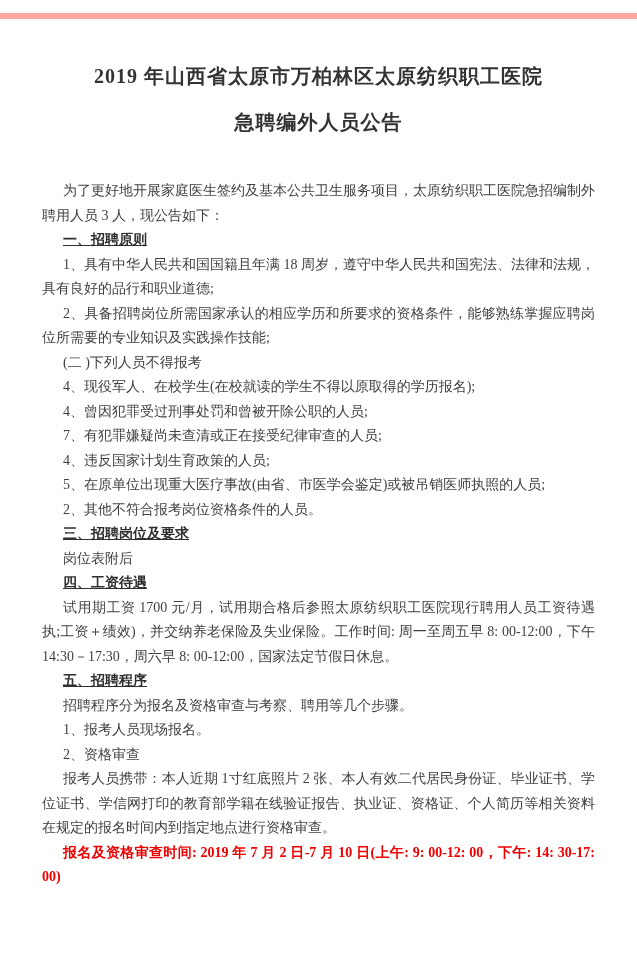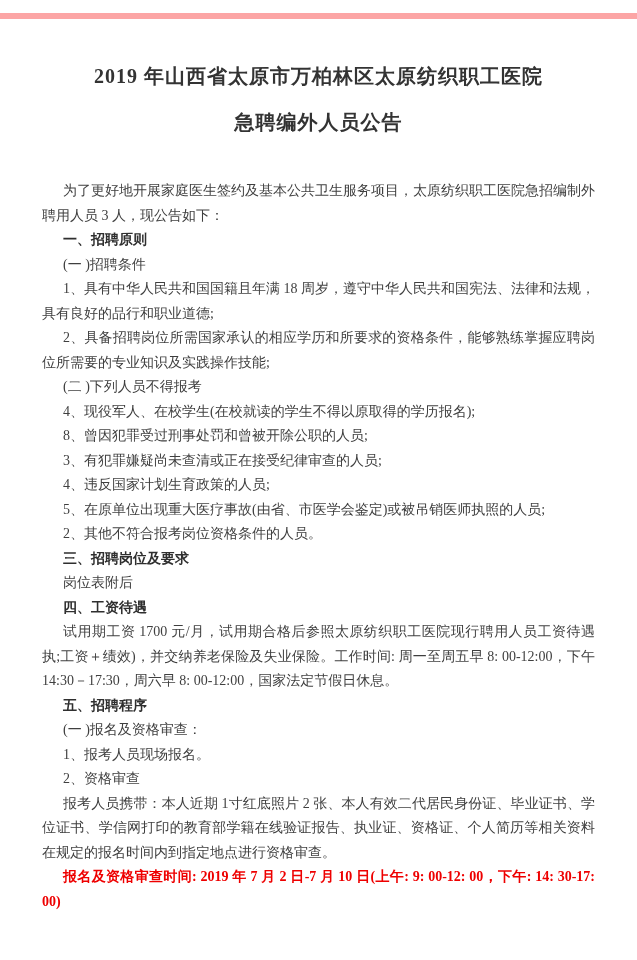--- a/index.html
+++ b/index.html
@@ -24,53 +24,52 @@
     letter-spacing:1px;
     margin-bottom:34px;
   }
   .body-text p{
     margin:0;
     font-size:14px;
     line-height:24.5px;
     text-indent:21px;
     text-align:justify;
   }
-  .body-text p.heading{font-weight:bold;color:#2f2f2f;}
+  .body-text p.heading{font-weight:bold;color:#2f2f2f;text-decoration:underline;}
   .body-text p.red{font-weight:bold;color:#ee0000;}
 </style>
 </head>
 <body>
 
 <div class="page">
   <div class="content">
 
     <div class="doc-title">
       <div>2019 年山西省太原市万柏林区太原纺织职工医院</div>
       <div>急聘编外人员公告</div>
     </div>
 
     <div class="body-text">
       <p>为了更好地开展家庭医生签约及基本公共卫生服务项目，太原纺织职工医院急招编制外聘用人员 3 人，现公告如下：</p>
       <p class="heading">一、招聘原则</p>
-      <p>(一 )招聘条件</p>
       <p>1、具有中华人民共和国国籍且年满 18 周岁，遵守中华人民共和国宪法、法律和法规，具有良好的品行和职业道德;</p>
       <p>2、具备招聘岗位所需国家承认的相应学历和所要求的资格条件，能够熟练掌握应聘岗位所需要的专业知识及实践操作技能;</p>
       <p>(二 )下列人员不得报考</p>
       <p>4、现役军人、在校学生(在校就读的学生不得以原取得的学历报名);</p>
-      <p>8、曾因犯罪受过刑事处罚和曾被开除公职的人员;</p>
-      <p>3、有犯罪嫌疑尚未查清或正在接受纪律审查的人员;</p>
+      <p>4、曾因犯罪受过刑事处罚和曾被开除公职的人员;</p>
+      <p>7、有犯罪嫌疑尚未查清或正在接受纪律审查的人员;</p>
       <p>4、违反国家计划生育政策的人员;</p>
       <p>5、在原单位出现重大医疗事故(由省、市医学会鉴定)或被吊销医师执照的人员;</p>
       <p>2、其他不符合报考岗位资格条件的人员。</p>
       <p class="heading">三、招聘岗位及要求</p>
       <p>岗位表附后</p>
       <p class="heading">四、工资待遇</p>
       <p>试用期工资 1700 元/月，试用期合格后参照太原纺织职工医院现行聘用人员工资待遇执;工资＋绩效)，并交纳养老保险及失业保险。工作时间: 周一至周五早 8: 00-12:00，下午 14:30－17:30，周六早 8: 00-12:00，国家法定节假日休息。</p>
       <p class="heading">五、招聘程序</p>
-      <p>(一 )报名及资格审查：</p>
+      <p>招聘程序分为报名及资格审查与考察、聘用等几个步骤。</p>
       <p>1、报考人员现场报名。</p>
       <p>2、资格审查</p>
       <p>报考人员携带：本人近期 1寸红底照片 2 张、本人有效二代居民身份证、毕业证书、学位证书、学信网打印的教育部学籍在线验证报告、执业证、资格证、个人简历等相关资料在规定的报名时间内到指定地点进行资格审查。</p>
       <p class="red">报名及资格审查时间: 2019 年 7 月 2 日-7 月 10 日(上午: 9: 00-12: 00，下午: 14: 30-17: 00)</p>
 
     </div>
 
   </div>
 </div>
 

